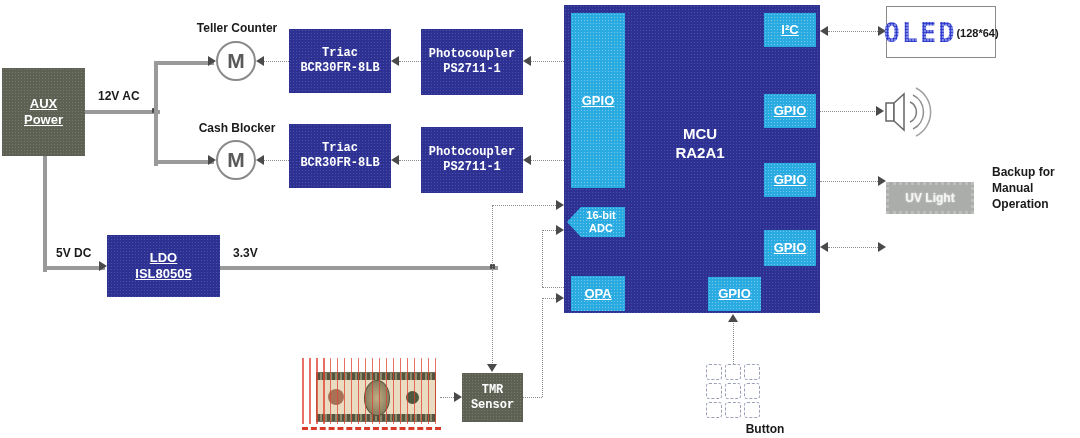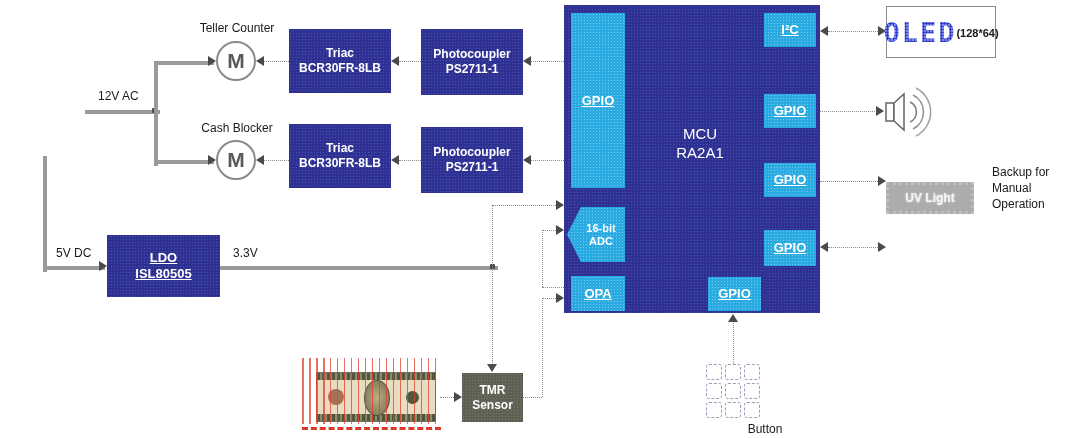--- a/index.html
+++ b/index.html
@@ -12,36 +12,36 @@
        align-items:center;justify-content:center;text-align:center;}
   .blu{background-color:var(--block-blue,#2E3192);
        background-image:radial-gradient(rgba(120,160,235,.30) .8px,transparent 1px);
        background-size:3px 3px;color:#fff;font-weight:bold;}
   .lt{background-color:var(--block-lightblue,#29ABE2);
       background-image:radial-gradient(rgba(255,255,255,.35) .8px,transparent 1px);
       background-size:3px 3px;color:#fff;font-weight:bold;}
   .olv{background-color:var(--block-olive,#5C6153);
        background-image:radial-gradient(rgba(225,228,215,.20) .8px,transparent 1px);
        background-size:3px 3px;color:#fff;font-weight:bold;}
-  .t12{font-size:12px;line-height:15px;}
+  .t12{font-size:12px;line-height:15px;font-family:Liberation Mono, monospace;}
   .t13{font-size:13px;line-height:16px;text-decoration:underline;}
   .t11{font-size:11px;line-height:13px;}
   
   .wh{position:absolute;height:0;border-top:1.5px dotted var(--wire-gray,#8C8C8C);}
   .wv{position:absolute;width:0;border-left:1.5px dotted var(--wire-gray,#8C8C8C);}
   .solid{border-style:solid;border-color:#9a9a9a;}
   .jdot{position:absolute;width:5px;height:5px;background:#4a4a4a;border-radius:1px;}
   
   .arr{position:absolute;width:0;height:0;border:solid transparent;}
   .ar{border-width:5px 0 5px 8px;border-left-color:var(--arrow-gray,#4A4A4A);}
   .al{border-width:5px 8px 5px 0;border-right-color:var(--arrow-gray,#4A4A4A);}
   .au{border-width:0 5px 8px 5px;border-bottom-color:var(--arrow-gray,#4A4A4A);}
   .ad{border-width:8px 5px 0 5px;border-top-color:var(--arrow-gray,#4A4A4A);}
   
-  .lab{position:absolute;color:#1a1a1a;font-weight:normal;font-size:12px;line-height:14px;}
+  .lab{position:absolute;color:#1a1a1a;font-weight:bold;font-size:12px;line-height:14px;}
   .ctr{text-align:center;}
   
   .motor{position:absolute;width:40px;height:40px;border:2.5px solid #8a8a8a;border-radius:50%;
          background:#fff;box-sizing:border-box;display:flex;align-items:center;justify-content:center;
          color:#5a5a5a;font-weight:bold;font-size:21px;}
   
   .oledbox{position:absolute;box-sizing:border-box;background:#fff;border:1px solid #8a8a8a;
            display:flex;flex-direction:row;align-items:center;justify-content:center;}
   .oledtitle{font-family:"DejaVu Sans Mono","Liberation Mono",monospace;font-weight:bold;
              font-size:27px;line-height:27px;letter-spacing:2px;color:var(--oled-blue,#3A46CC);}
@@ -129,20 +129,24 @@
   <div class="arr ar" style="left:556px;top:293px;"></div>
   <div class="arr ar" style="left:556px;top:225px;"></div>
   <div class="arr au" style="left:728px;top:314px;"></div>
   <div class="arr al" style="left:820px;top:26px;"></div>
   <div class="arr ar" style="left:878px;top:26px;"></div>
   <div class="arr ar" style="left:876px;top:106px;"></div>
   <div class="arr ar" style="left:878px;top:176px;"></div>
   <div class="arr al" style="left:820px;top:242px;"></div>
   <div class="arr ar" style="left:878px;top:242px;"></div>
 
+  <div class="blk olv t13" style="left:2px;top:68px;width:83px;height:88px;">
+    <span>AUX</span>
+    <span>Power</span>
+  </div>
   <div class="blk blu t13" style="left:107px;top:235px;width:113px;height:62px;">
     <span>LDO</span>
     <span>ISL80505</span>
   </div>
   <div class="lab" style="left:98px;top:89px;">12V AC</div>
   <div class="lab" style="left:56px;top:246px;">5V DC</div>
   <div class="lab" style="left:233px;top:246px;">3.3V</div>
 
   <div class="lab ctr" style="left:191px;top:21px;width:92px;">Teller Counter</div>
   <div class="motor" style="left:216px;top:41px;">
@@ -171,21 +175,21 @@
   </div>
 
   <div class="blk blu" style="left:564px;top:5px;width:256px;height:308px;"></div>
   <div class="lab ctr" style="left:630px;top:124px;width:140px;color:#fff;font-size:15px;line-height:19px;">
     <div>MCU</div>
     <div>RA2A1</div>
   </div>
   <div class="blk lt t13" style="left:571px;top:13px;width:54px;height:175px;">
     <span>GPIO</span>
   </div>
-  <div class="blk lt t11 penta" style="left:567px;top:207px;width:58px;height:55px;">
+  <div class="blk lt t11 penta" style="left:567px;top:207px;width:58px;height:30px;">
     <span>16-bit</span>
     <span>ADC</span>
   </div>
   <div class="blk lt t13" style="left:571px;top:276px;width:54px;height:35px;">
     <span>OPA</span>
   </div>
   <div class="blk lt t13" style="left:764px;top:13px;width:52px;height:34px;">
     <span>I²C</span>
   </div>
   <div class="blk lt t13" style="left:764px;top:94px;width:52px;height:34px;">

